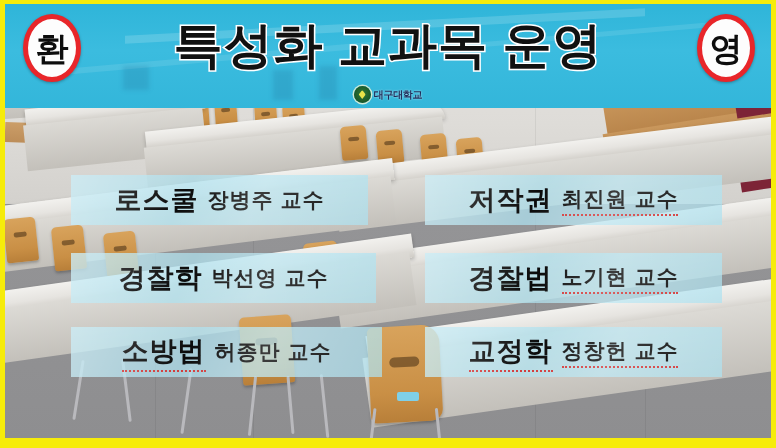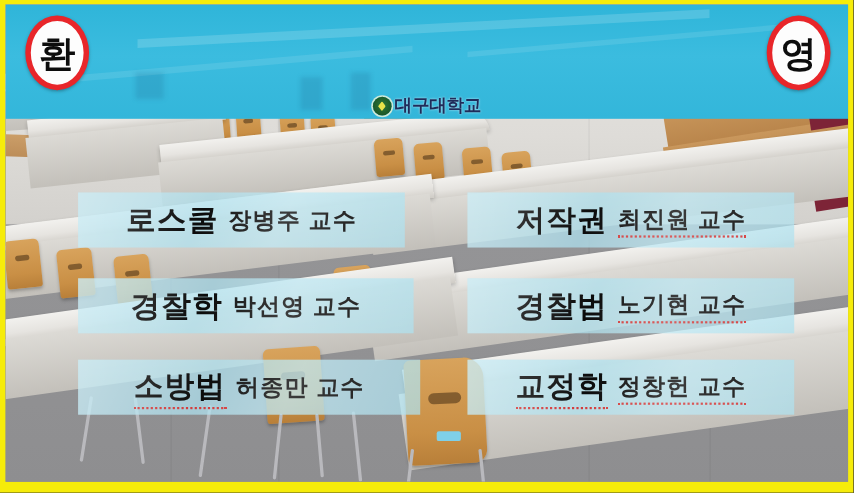--- a/index.html
+++ b/index.html
@@ -115,21 +115,21 @@
     box-shadow:0 0 0 1.5px #cfe9d6;
     position:relative;flex:0 0 auto;
   }
   .logo-mark::after{
     content:"";position:absolute;left:50%;top:50%;
     width:7px;height:9px;transform:translate(-50%,-50%) rotate(0deg);
     background:#e9e34a;
     clip-path:polygon(50% 0,100% 50%,50% 100%,0 50%);
   }
   .logo-text{
-    font-size:16px;font-weight:bold;color:#1f2c5a;letter-spacing:-.3px;
+    font-size:10px;font-weight:bold;color:#1f2c5a;letter-spacing:-.3px;
     text-shadow:0 0 2px rgba(255,255,255,.7);
   }
 
   
   .box{
     position:absolute;
     background:rgba(175,226,240,.72);
     display:flex;align-items:center;justify-content:center;
     white-space:nowrap;
     box-sizing:border-box;
@@ -296,20 +296,21 @@
     </div>
 
     <div class="header">
       <div class="streak" style="left:120px;top:18px;width:520px;height:8px;"></div>
       <div class="streak2" style="left:40px;top:52px;width:330px;height:6px;"></div>
       <div class="streak2" style="left:420px;top:30px;width:300px;height:5px;"></div>
       <div class="darkblob" style="left:118px;top:62px;width:26px;height:24px;"></div>
       <div class="darkblob" style="left:268px;top:66px;width:20px;height:30px;"></div>
       <div class="darkblob" style="left:314px;top:62px;width:18px;height:34px;"></div>
 
+      <div class="title">특성화 교과목 운영</div>
 
       <div class="logo">
         <span class="logo-mark"></span>
         <span class="logo-text">대구대학교</span>
       </div>
     </div>
 
     <div class="badge" style="left:18px;top:10px;">
       <span>환</span>
     </div>

